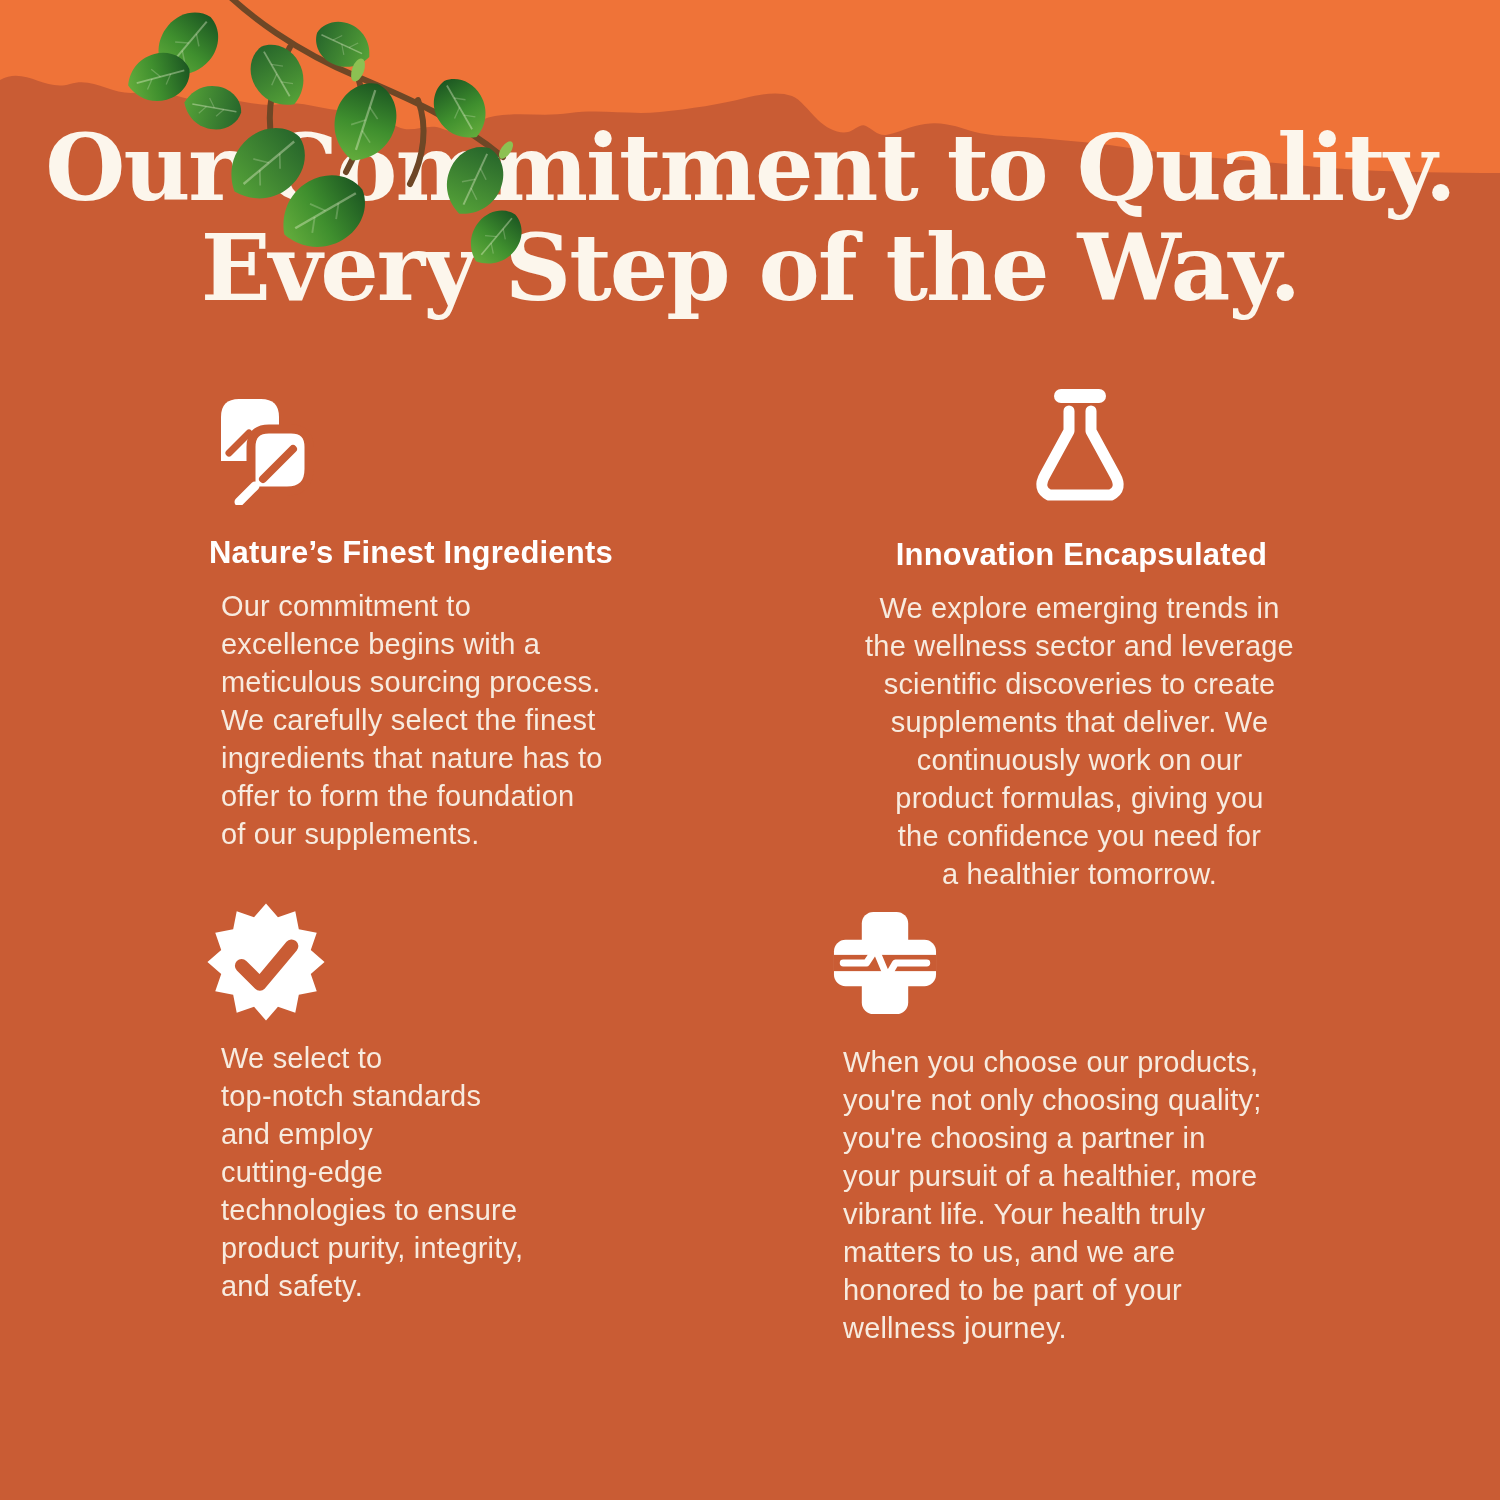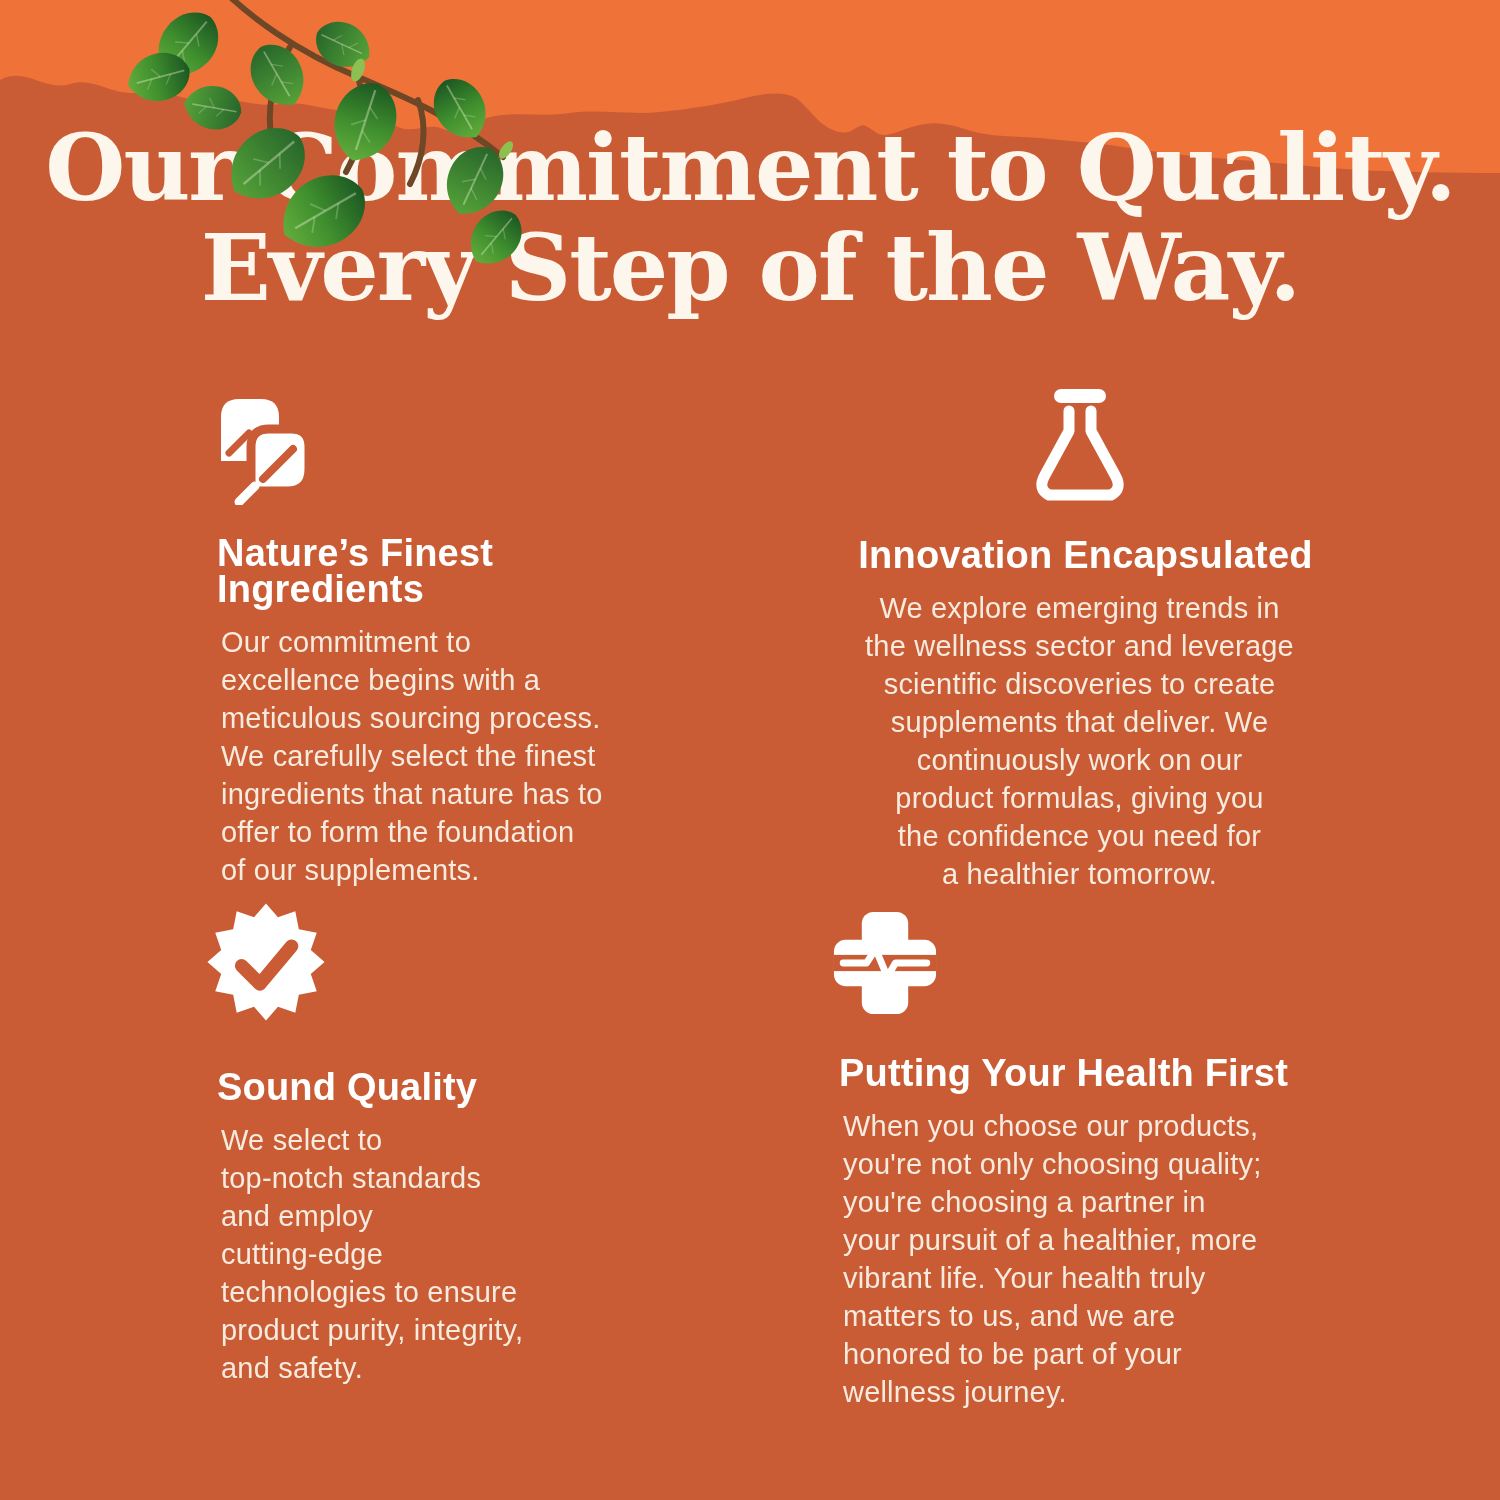--- a/index.html
+++ b/index.html
@@ -19,22 +19,22 @@
     position:absolute;left:0;top:118px;width:1500px;margin:0;
     text-align:center;color:var(--title);
     font-family:"DejaVu Serif","Liberation Serif",serif;
     font-weight:700;font-size:92px;line-height:100px;letter-spacing:-2px;
     white-space:pre-line;
   }
   .branch-svg{position:absolute;left:58px;top:-8px;display:block;}
   .feature{position:absolute;}
   .feature .icon-wrap{height:122px;}
   .feature h3{
-    margin:30px 0 8px 12px;color:var(--text-heading);
-    font-size:38px;font-weight:700;letter-spacing:0.2px;line-height:36px;
+    margin:30px 0 8px 4px;color:var(--text-heading);
+    font-size:31px;font-weight:700;letter-spacing:0.2px;line-height:36px;
   }
   .feature p{
     margin:16px;color:var(--text-body);
     font-size:29px;line-height:38px;white-space:pre-line;letter-spacing:0.2px;
   }
   .f1{left:205px;top:383px;width:470px;}
   .f2{left:827px;top:385px;width:505px;text-align:center;}
   .f3{left:205px;top:901px;width:470px;}
   .f4{left:827px;top:905px;width:505px;}
   .f3 h3{margin-top:46px;}
@@ -143,40 +143,38 @@
 a healthier tomorrow.</p>
   </section>
 
   <section class="feature f3">
     <div class="icon-wrap">
       <svg width="122" height="122" viewBox="0 0 100 100" aria-hidden="true">
         <polygon fill="#FFFFFF" points="98,50 86.7,59.8 91.6,74 76.9,76.9 74,91.6 59.8,86.7 50,98 40.2,86.7 26,91.6 23.1,76.9 8.4,74 13.3,59.8 2,50 13.3,40.2 8.4,26 23.1,23.1 26,8.4 40.2,13.3 50,2 59.8,13.3 74,8.4 76.9,23.1 91.6,26 86.7,40.2"></polygon>
         <polyline points="30,53 45,68 71,37" fill="none" stroke="var(--background-bottom)" stroke-width="11" stroke-linecap="round" stroke-linejoin="round"></polyline>
       </svg>
     </div>
-    <h3>Sound Quality</h3>
     <p>We select to
 top-notch standards
 and employ
 cutting-edge
 technologies to ensure
 product purity, integrity,
 and safety.</p>
   </section>
 
   <section class="feature f4">
     <div class="icon-wrap">
       <svg width="116" height="116" viewBox="0 0 100 100" aria-hidden="true">
         <rect x="30" y="6" width="40" height="88" rx="10" fill="#FFFFFF"></rect>
         <rect x="6" y="30" width="88" height="40" rx="10" fill="#FFFFFF"></rect>
         <rect x="6" y="43" width="88" height="14" fill="var(--background-bottom)"></rect>
         <polyline points="14,50 34,50 42,38 52,62 59,50 86,50" fill="none" stroke="#FFFFFF" stroke-width="6" stroke-linecap="round" stroke-linejoin="round"></polyline>
       </svg>
     </div>
-    <h3>Putting Your Health First</h3>
     <p>When you choose our products,
 you're not only choosing quality;
 you're choosing a partner in
 your pursuit of a healthier, more
 vibrant life. Your health truly
 matters to us, and we are
 honored to be part of your
 wellness journey.</p>
   </section>
 

